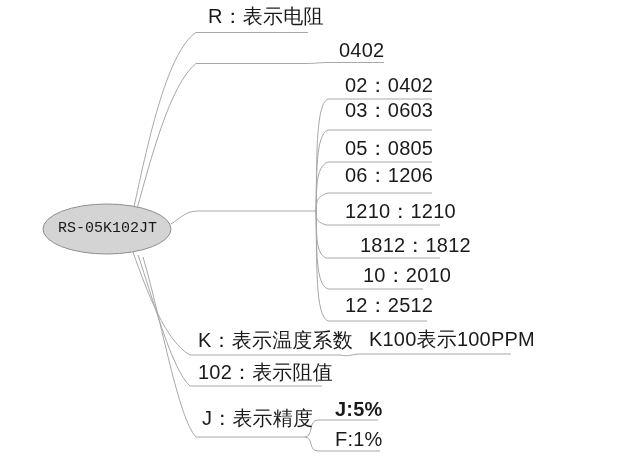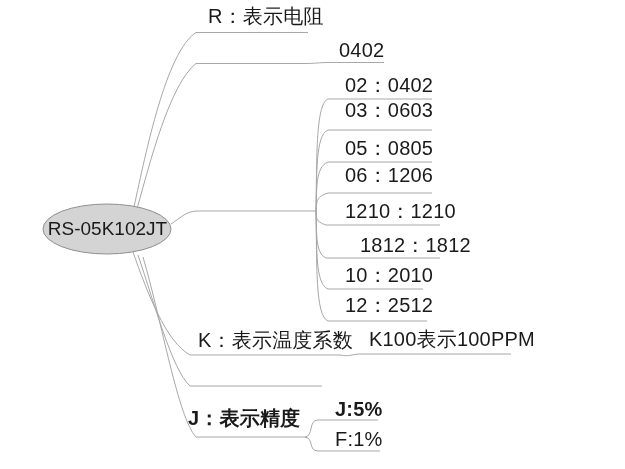--- a/index.html
+++ b/index.html
@@ -18,23 +18,24 @@
     position:absolute;
     font-size:20px;line-height:15px;
     white-space:nowrap;
     letter-spacing:.2px;
     cursor:default;
   }
   .root-label{
     position:absolute;
     left:43px;top:204px;width:129px;height:50px;
     display:flex;align-items:center;justify-content:center;
-    font-size:19px;line-height:16px;
+    font-size:15px;line-height:16px;
     white-space:nowrap;
     cursor:default;
+    font-family:Liberation Mono, monospace;
   }
 </style>
 </head>
 <body>
 
 <div class="page">
 
   <svg class="links" width="625" height="469" viewBox="0 0 625 469">
 
     <path d="M134,207 C146,152 166,52 196,32.5 L308,32.5"></path>
@@ -56,31 +57,32 @@
     <path d="M305,437 C314,436 308,420 318,420 L378,420"></path>
     <path d="M305,437 C314,438 308,451 318,451 L380,451"></path>
 
     <ellipse cx="107" cy="229" rx="64" ry="25"></ellipse>
   </svg>
 
   <div class="root-label">RS-05K102JT</div>
 
   <div class="label" style="left:208px;top:9px;">R：表示电阻</div>
   <div class="label" style="left:198px;top:333px;">K：表示温度系数</div>
-  <div class="label" style="left:188px;top:411px;font-weight:bold;">J：表示精度</div>
+  <div class="label" style="left:198px;top:365px;">102：表示阻值</div>
+  <div class="label" style="left:202px;top:411px;">J：表示精度</div>
 
   <div class="label" style="left:339px;top:43px;">0402</div>
 
   <div class="label" style="left:345px;top:78px;">02：0402</div>
   <div class="label" style="left:345px;top:103px;">03：0603</div>
   <div class="label" style="left:345px;top:141px;">05：0805</div>
   <div class="label" style="left:345px;top:168px;">06：1206</div>
   <div class="label" style="left:345px;top:204px;">1210：1210</div>
   <div class="label" style="left:360px;top:238px;">1812：1812</div>
-  <div class="label" style="left:345px;top:268px;">10：2010</div>
+  <div class="label" style="left:363px;top:268px;">10：2010</div>
   <div class="label" style="left:345px;top:298px;">12：2512</div>
 
   <div class="label" style="left:369px;top:332px;">K100表示100PPM</div>
 
   <div class="label" style="left:335px;top:402px;font-weight:bold;">J:5%</div>
   <div class="label" style="left:335px;top:432px;">F:1%</div>
 
 </div>
 
 </body></html>

